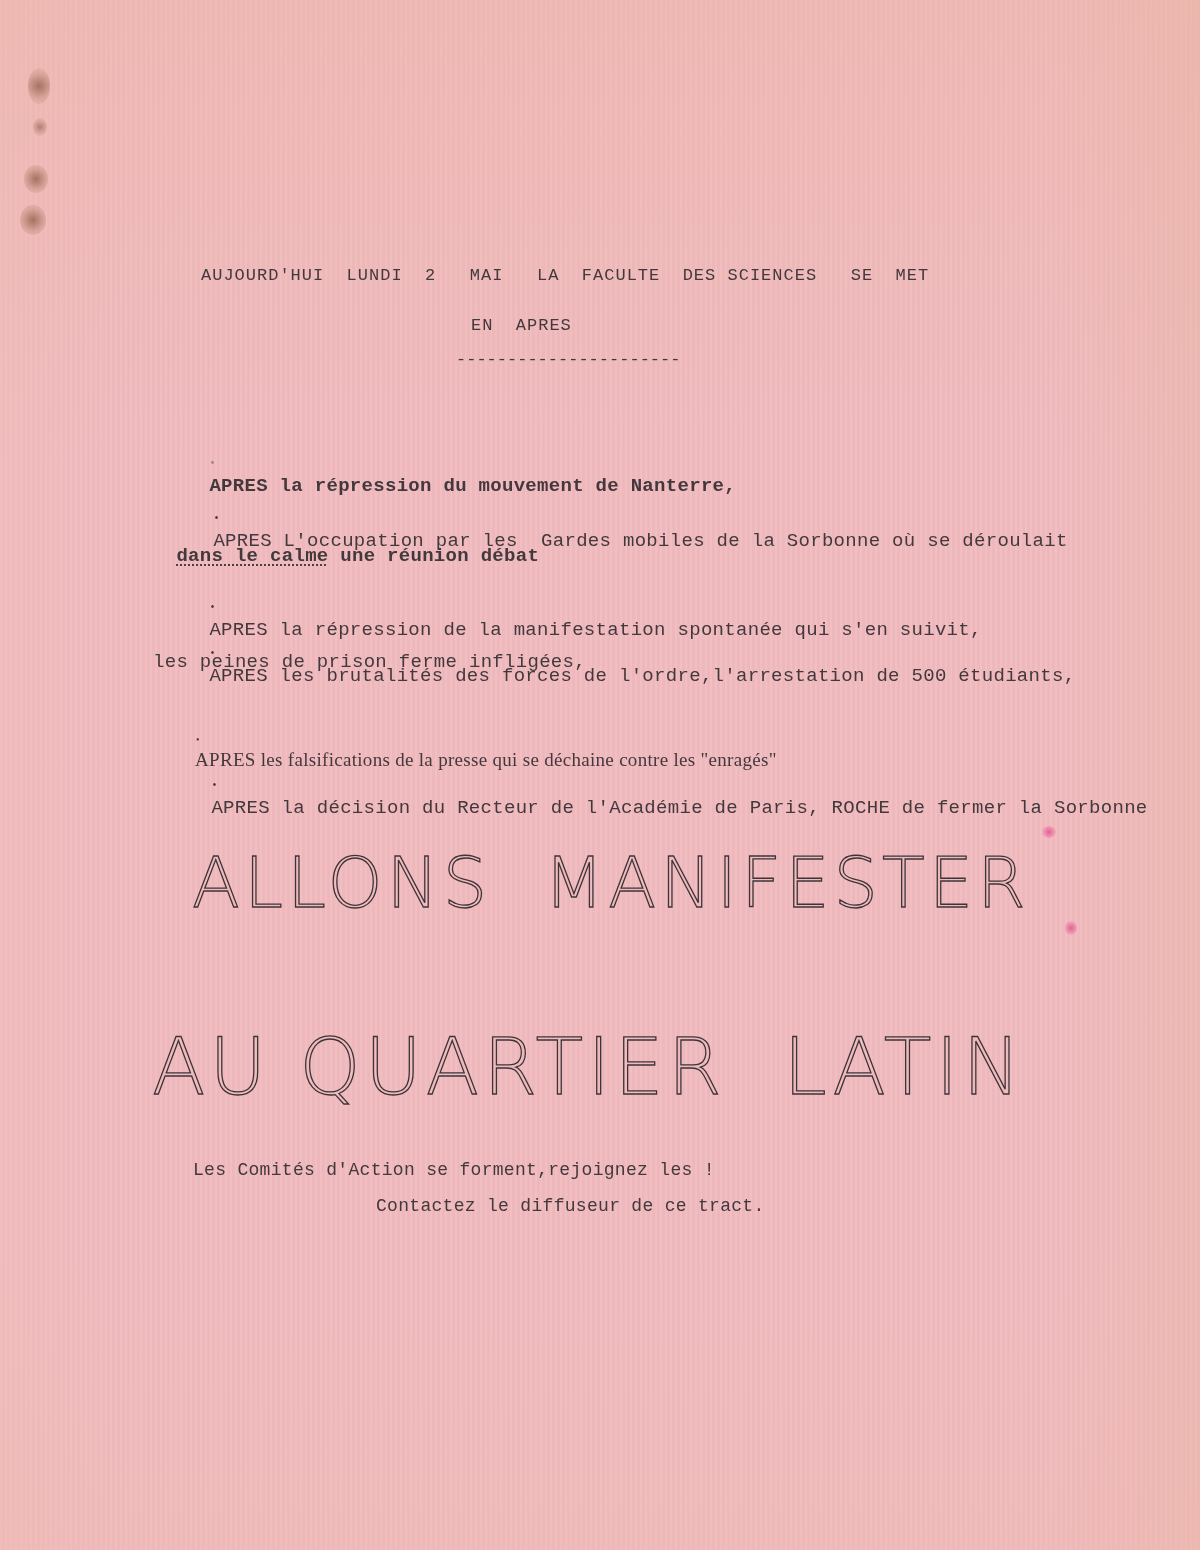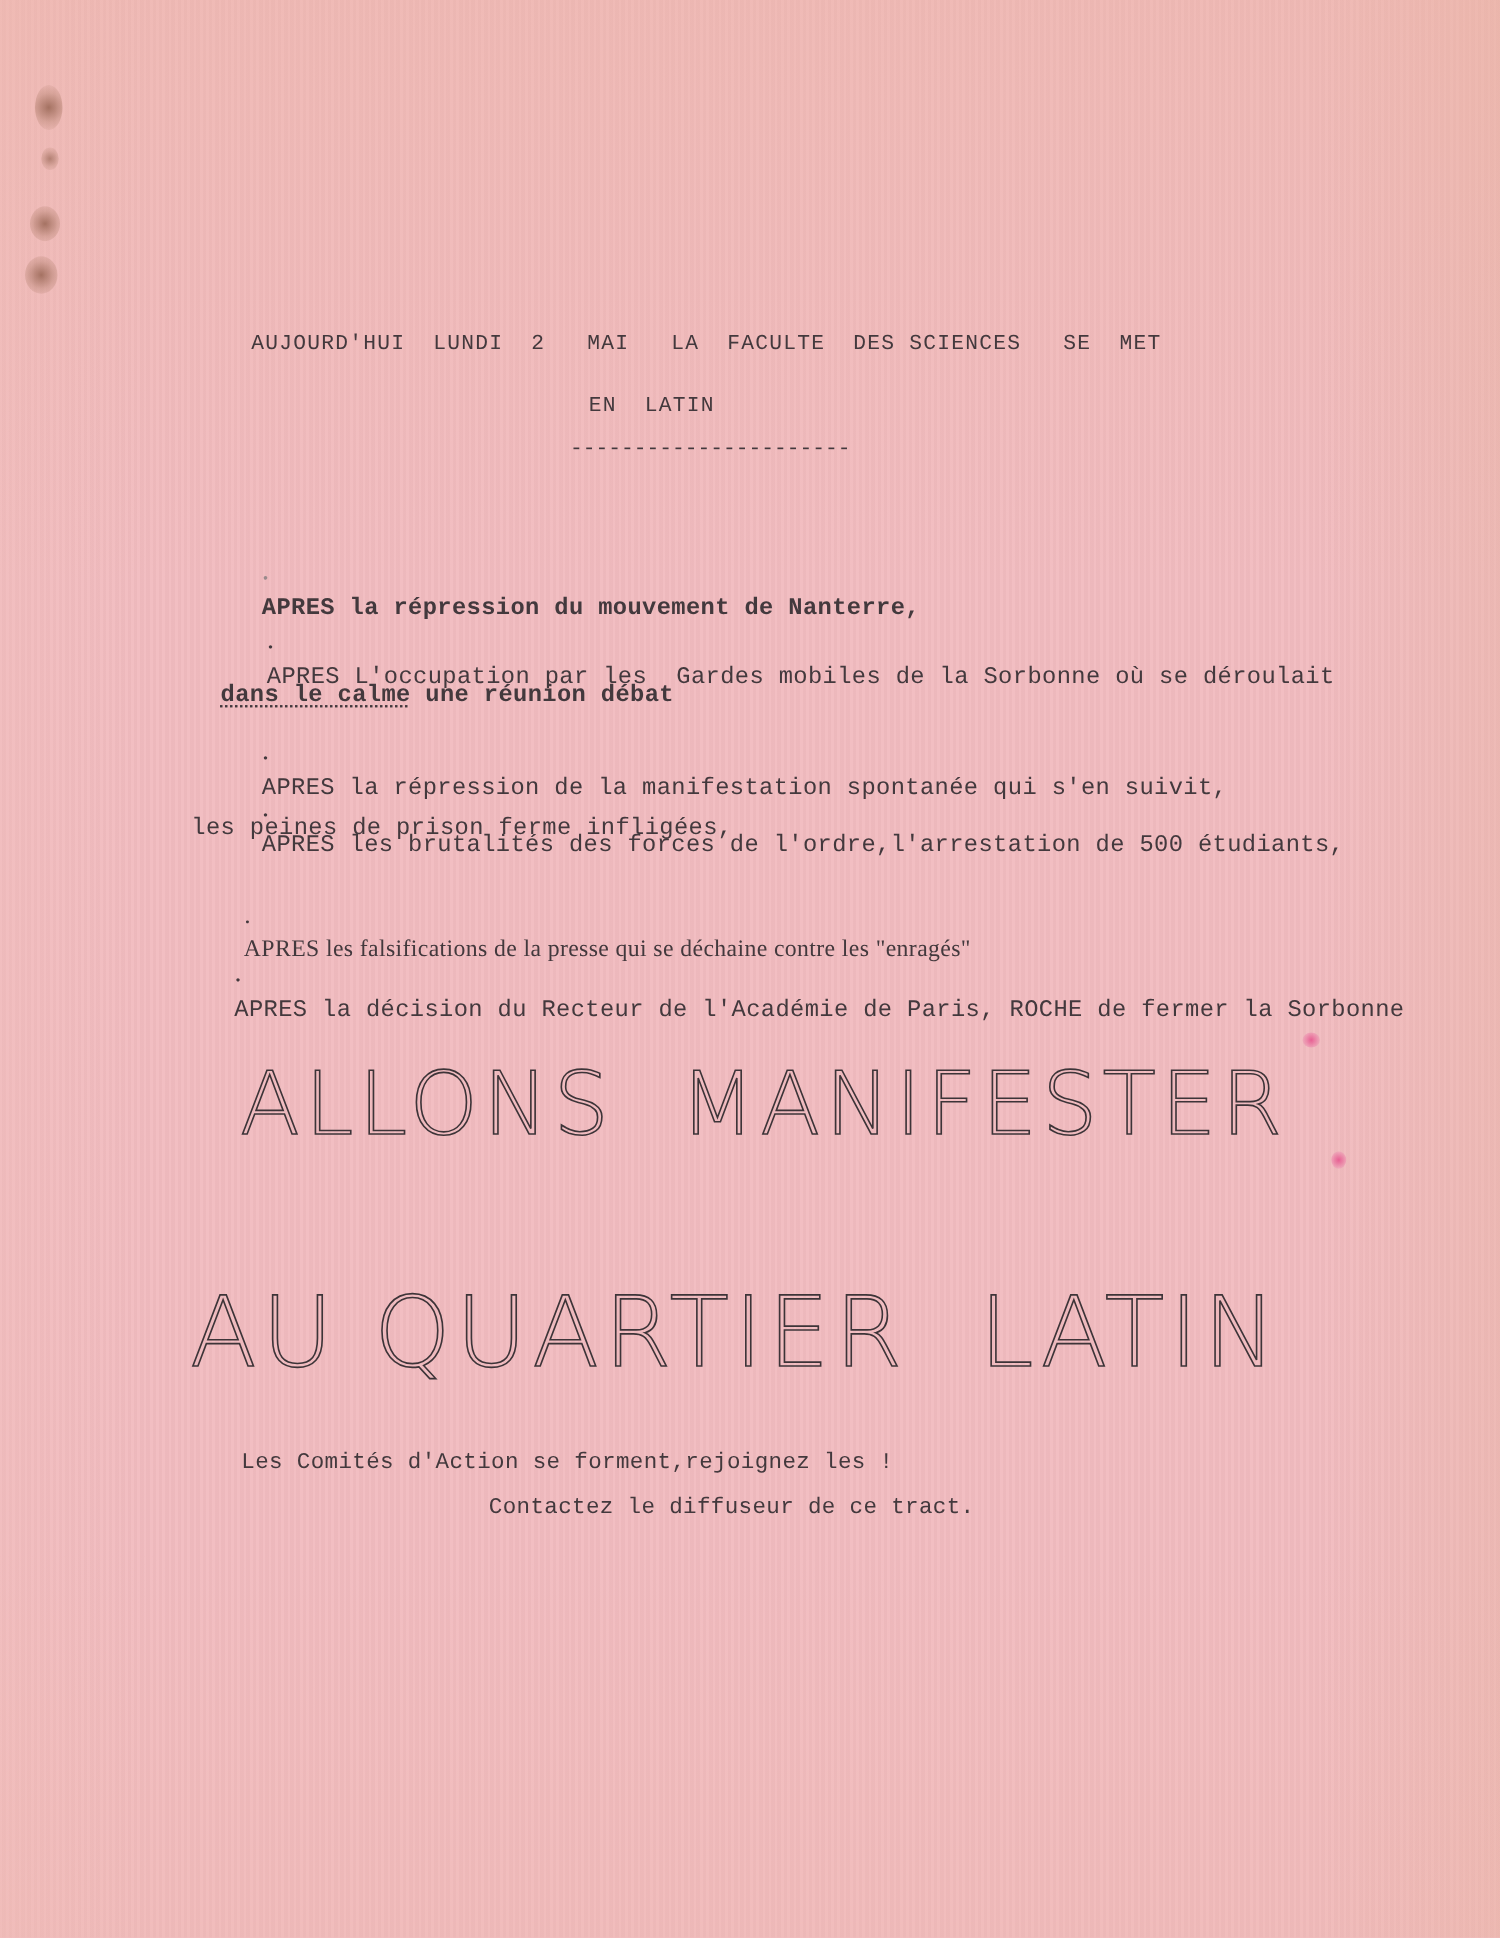--- a/index.html
+++ b/index.html
@@ -37,21 +37,21 @@
 
 <div class="stain" style="left:28px;top:68px;width:22px;height:36px;"></div>
 <div class="stain" style="left:33px;top:118px;width:14px;height:18px;opacity:0.8"></div>
 <div class="stain" style="left:24px;top:165px;width:24px;height:28px;"></div>
 <div class="stain" style="left:20px;top:205px;width:26px;height:30px;"></div>
 
 <div class="pink-spot" style="left:1042px;top:826px;width:14px;height:12px;"></div>
 <div class="pink-spot" style="left:1065px;top:921px;width:12px;height:14px;"></div>
 
 <div class="typed header-line" style="left:201px;top:266px;">AUJOURD'HUI  LUNDI  2   MAI   LA  FACULTE  DES SCIENCES   SE  MET</div>
-<div class="typed header-line" style="left:471px;top:316px;">EN  LATIN</div>
+<div class="typed header-line" style="left:471px;top:316px;">EN  APRES</div>
 <div class="typed header-line" style="left:456px;top:350px;letter-spacing:0px;">----------------------</div>
 
 <div class="typed" style="left:186px;top:431px;font-weight:bold;">
   <span style="font-size:10px;color:#9a8a8c;vertical-align:middle;">•</span>
   <span>APRES la répression du mouvement de Nanterre,</span>
 </div>
 
 <div class="typed" style="left:190px;top:486px;">
   <span style="font-size:10px;vertical-align:middle;">•</span>
   <span>APRES L'occupation par les  Gardes mobiles de la Sorbonne où se déroulait</span>
@@ -69,22 +69,22 @@
   <span style="font-size:10px;vertical-align:middle;">•</span>
   <span>APRES les brutalités des forces de l'ordre,l'arrestation de 500 étudiants,</span>
 </div>
 <div class="typed" style="left:153px;top:651px;">les peines de prison ferme infligées,</div>
 
 <div class="typed" style="left:186px;top:705px;font-family:Liberation Serif, serif;">
   <span style="font-size:10px;vertical-align:middle;">•</span>
   <span>APRES les falsifications de la presse qui se déchaine contre les "enragés"</span>
 </div>
 
-<div class="typed" style="left:164px;top:753px;">
+<div class="typed" style="left:188px;top:753px;">
   <span style="font-size:10px;vertical-align:middle;">•</span>
   <span>APRES la décision du Recteur de l'Académie de Paris, ROCHE de fermer la Sorbonne</span>
 </div>
 
 <div class="big" style="left:192px;top:842px;font-size:70px;">ALLONS  MANIFESTER</div>
 <div class="big" style="left:152px;top:1022px;font-size:78px;">AU QUARTIER  LATIN</div>
 
 <div class="typed" style="left:193px;top:1160px;font-size:18px;">Les Comités d'Action se forment,rejoignez les !</div>
-<div class="typed" style="left:376px;top:1196px;font-size:18px;margin-left:15px;">Contactez le diffuseur de ce tract.</div>
+<div class="typed" style="left:376px;top:1196px;font-size:18px;">Contactez le diffuseur de ce tract.</div>
 
 </body></html>

